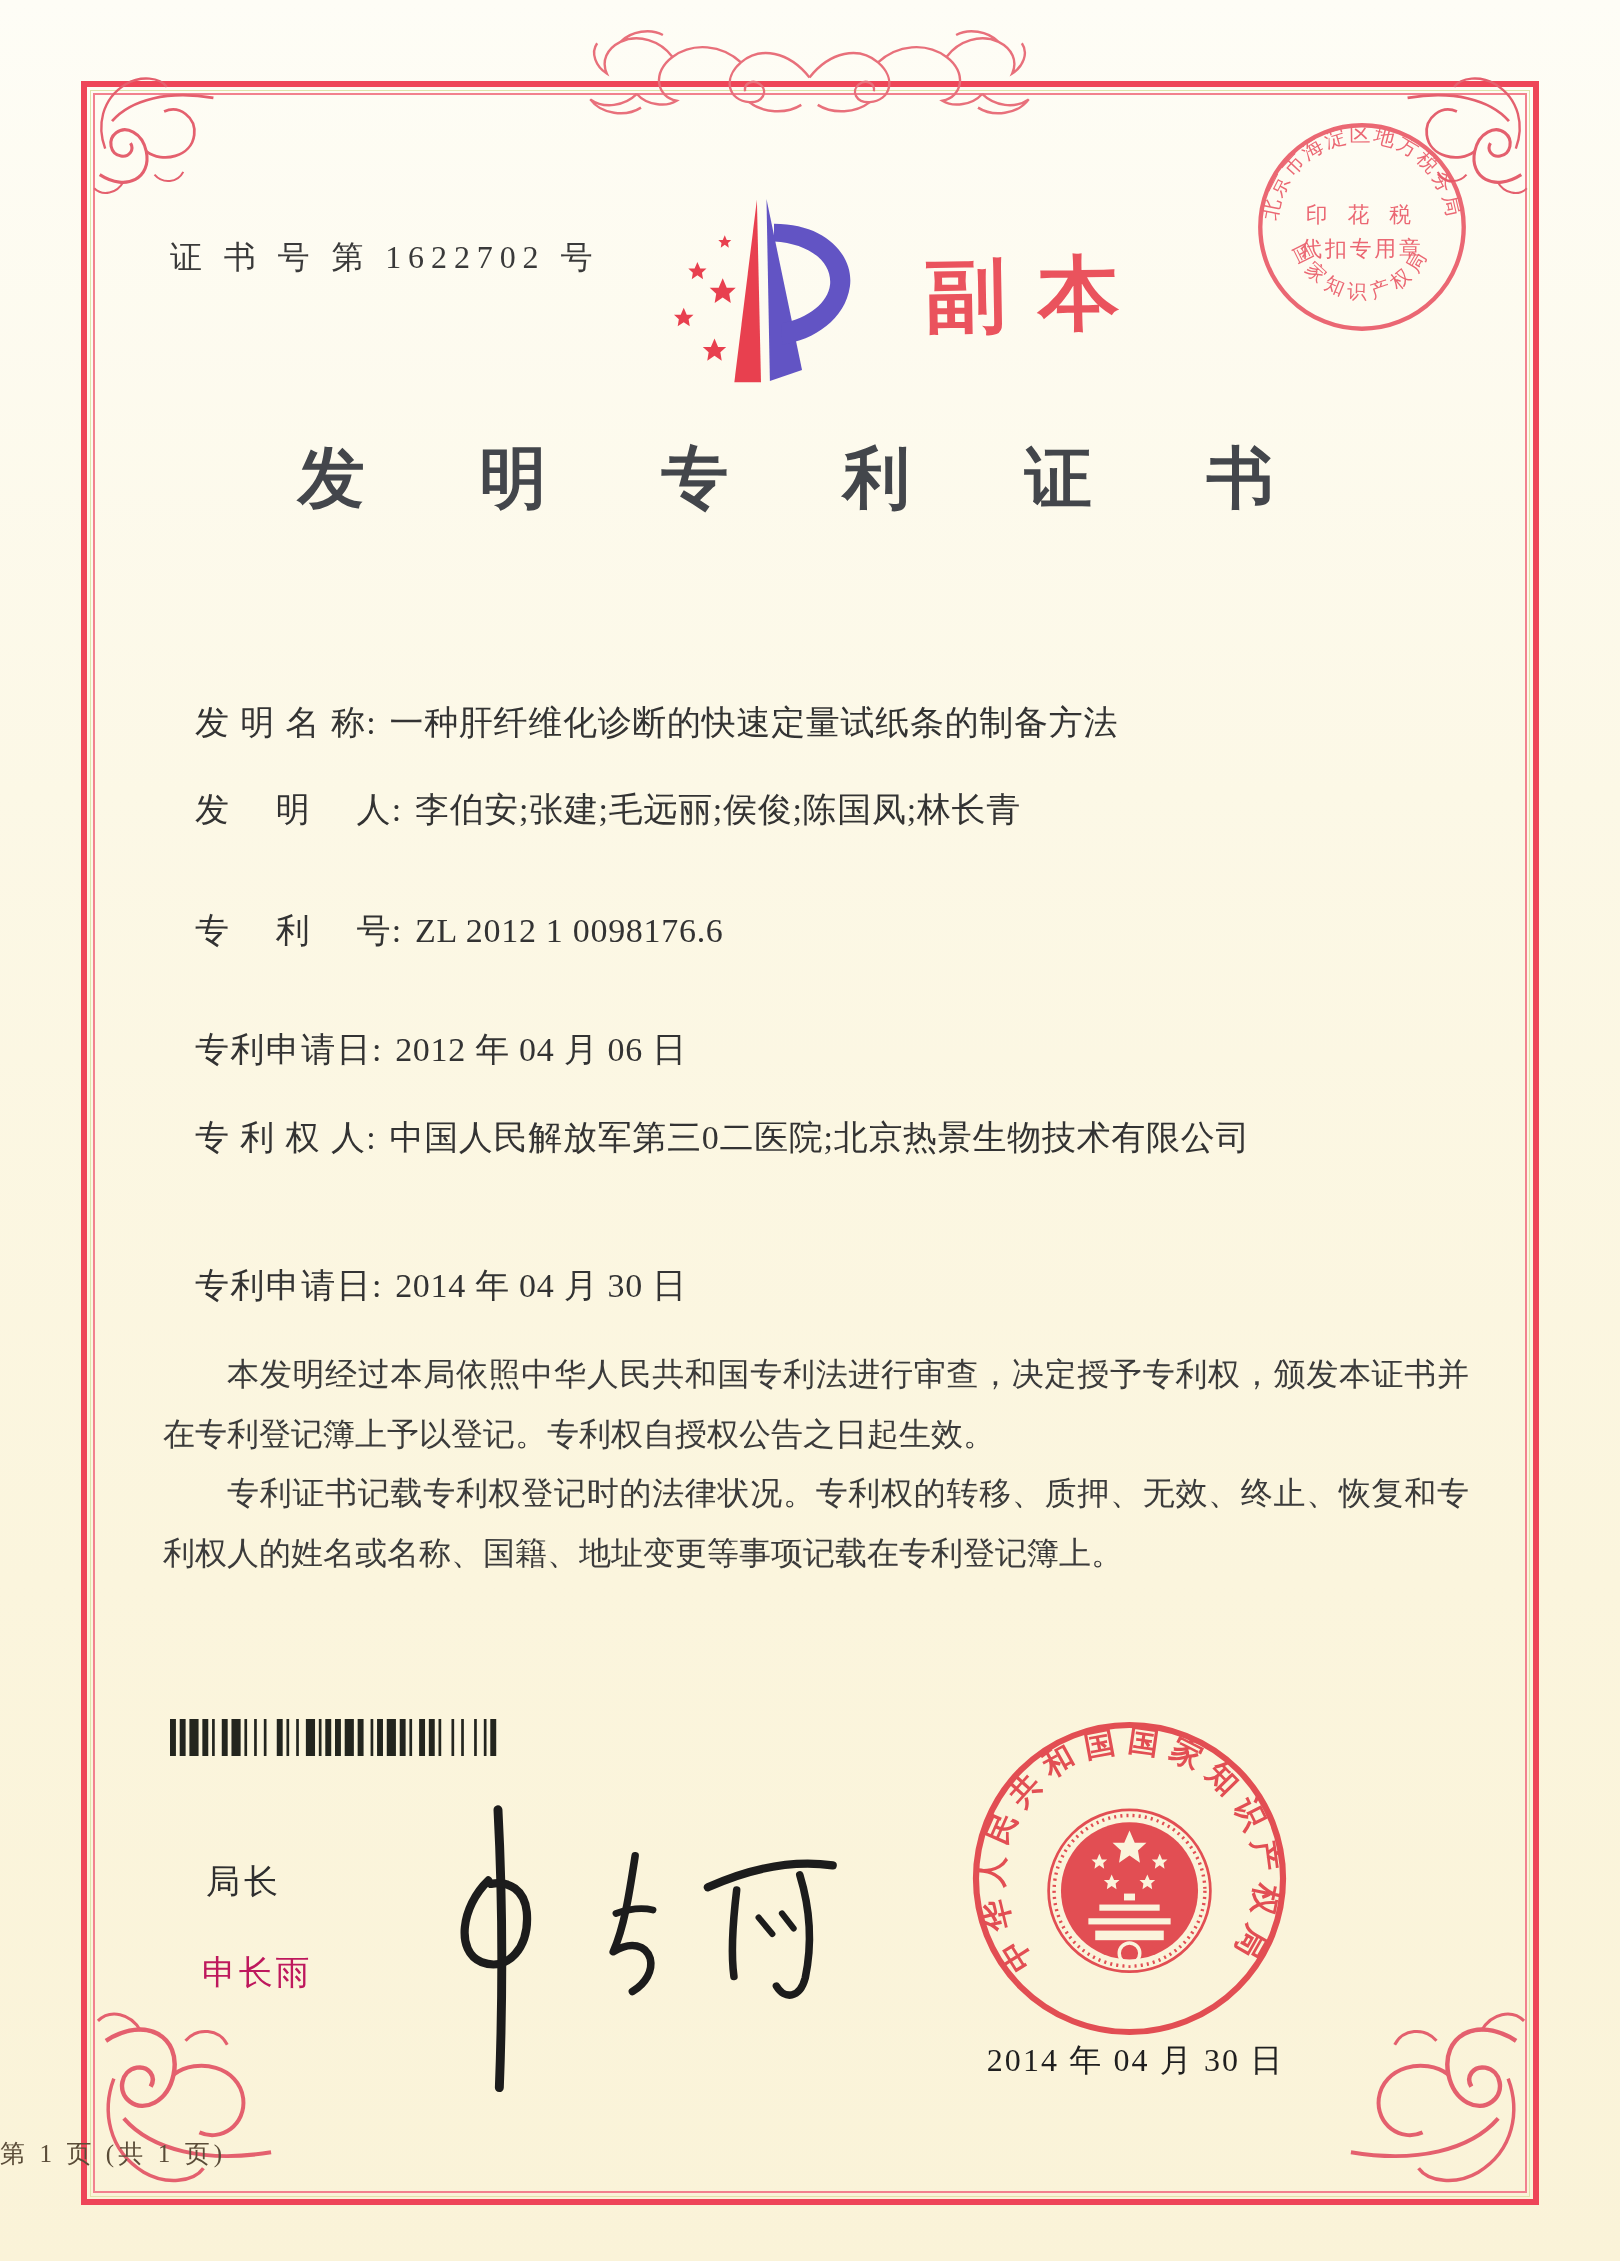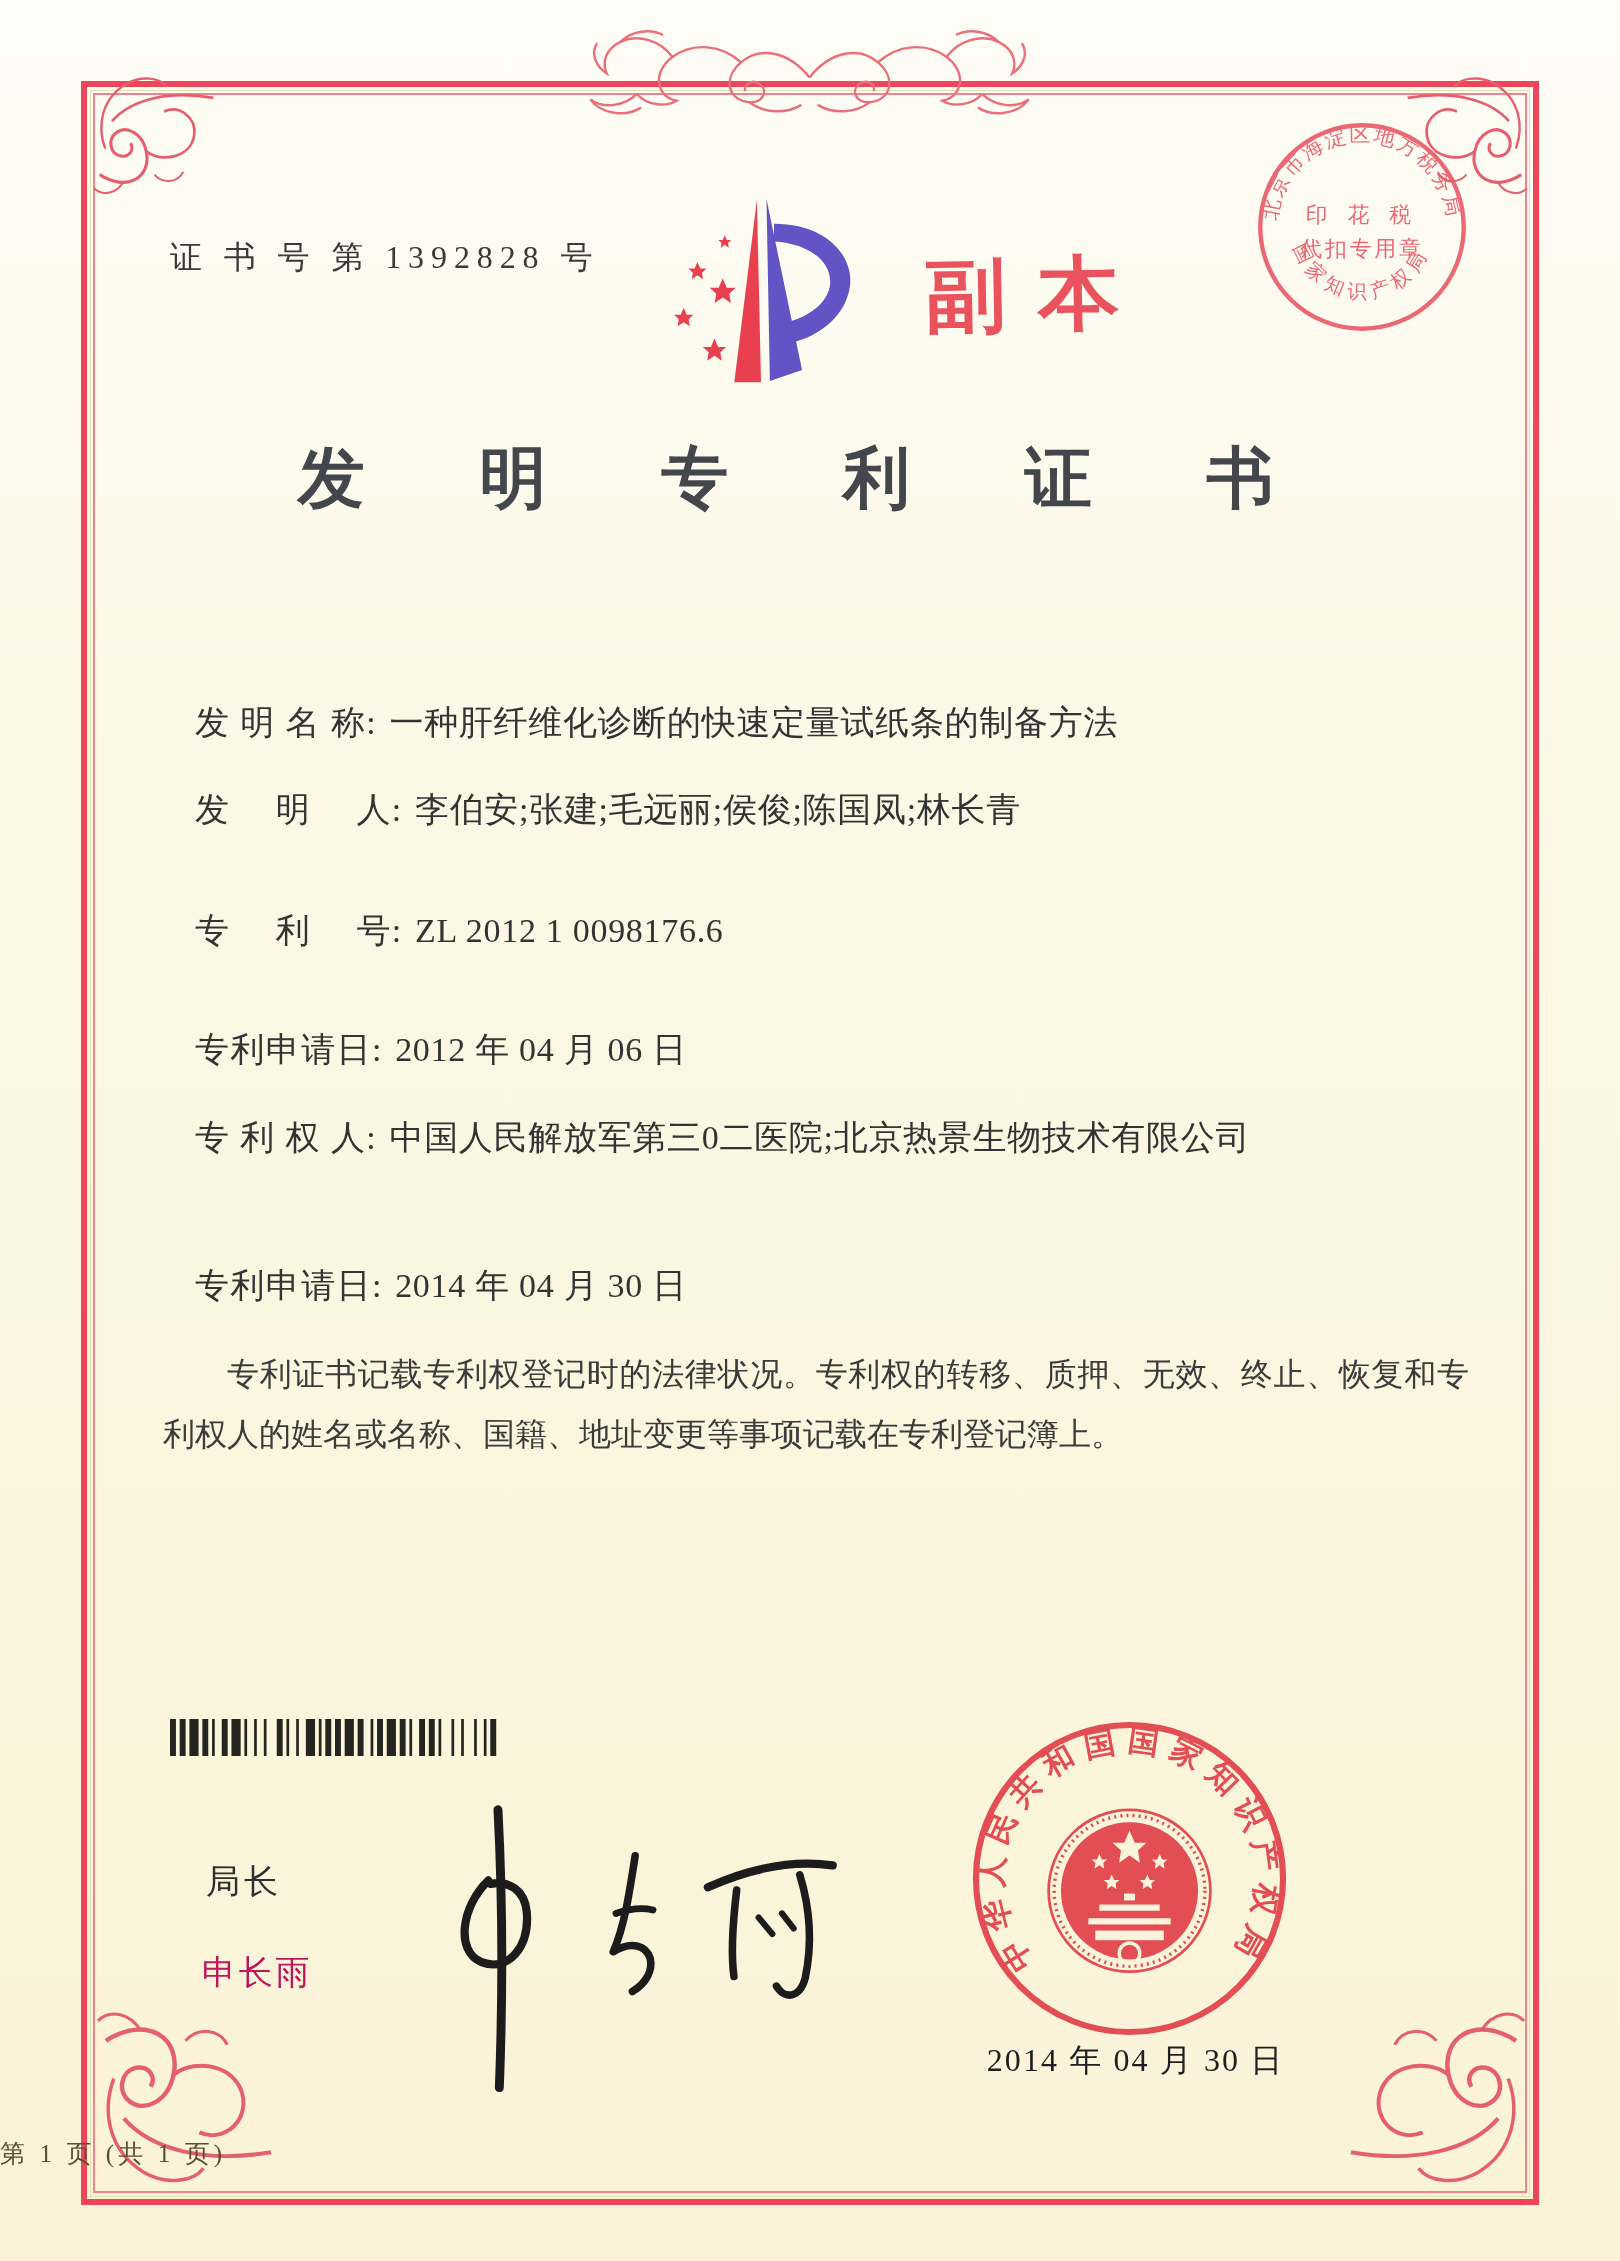--- a/index.html
+++ b/index.html
@@ -124,21 +124,21 @@
     <g transform="translate(1000,0) scale(-1,1)">
       <path d="M500,88 C470,50 428,42 400,66 C372,90 382,122 412,124 C432,125 440,108 428,98 C418,90 404,96 406,108"></path>
       <path d="M400,66 C372,40 330,36 300,58 C270,80 276,116 306,122 C290,132 262,128 248,112"></path>
       <path d="M300,58 C282,34 250,24 224,36 C240,20 268,16 286,26 M224,36 C204,46 196,64 204,82 C188,72 180,52 190,38"></path>
       <path d="M248,112 C230,130 200,134 180,120 C196,142 232,146 254,132"></path>
       <path d="M412,124 C432,140 466,142 488,128"></path>
     </g>
   </g>
 </svg>
 
-<div class="cert-no">证 书 号 第 1392828 号</div>
+<div class="cert-no">证 书 号 第 1622702 号</div>
 
 <svg class="logo" viewBox="0 0 310 310">
   <polygon points="130,23 97,290 136,290" fill="#e8404f"></polygon>
   <polygon points="144,22 149,288 196,272" fill="#6254c4"></polygon>
   <path d="M155,58 C235,58 272,108 266,150 C259,198 214,228 167,235 L166,204 C206,196 234,174 237,147 C240,113 206,87 155,84 Z" fill="#6254c4"></path>
   <use href="#star" transform="translate(83,85) scale(1.0)" fill="#e8404f"></use>
   <use href="#star" transform="translate(43,128) scale(1.4)" fill="#e8404f"></use>
   <use href="#star" transform="translate(80,158) scale(2.0)" fill="#e8404f"></use>
   <use href="#star" transform="translate(23,196) scale(1.5)" fill="#e8404f"></use>
   <use href="#star" transform="translate(68,244) scale(1.8)" fill="#e8404f"></use>
@@ -175,20 +175,21 @@
   <span class="lab">专利申请日:</span><span class="val">2012 年 04 月 06 日</span>
 </div>
 <div class="field f4">
   <span class="lab">专 利 权 人:</span><span class="val">中国人民解放军第三0二医院;北京热景生物技术有限公司</span>
 </div>
 <div class="field f5">
   <span class="lab">专利申请日:</span><span class="val">2014 年 04 月 30 日</span>
 </div>
 
 <div class="bodytext">
+  <p>本发明经过本局依照中华人民共和国专利法进行审查，决定授予专利权，颁发本证书并在专利登记簿上予以登记。专利权自授权公告之日起生效。</p>
   <p>专利证书记载专利权登记时的法律状况。专利权的转移、质押、无效、终止、恢复和专利权人的姓名或名称、国籍、地址变更等事项记载在专利登记簿上。</p>
 </div>
 
 <svg class="barcode" id="barcode" viewBox="0 0 482 54" preserveAspectRatio="none">
     <rect x="0" y="0" width="8.650980392156862" height="54" fill="#23251e"></rect>
     <rect x="14.176470588235293" y="0" width="8.650980392156862" height="54" fill="#23251e"></rect>
     <rect x="28.352941176470587" y="0" width="13.376470588235293" height="54" fill="#23251e"></rect>
     <rect x="47.254901960784316" y="0" width="8.650980392156862" height="54" fill="#23251e"></rect>
     <rect x="61.43137254901961" y="0" width="3.9254901960784316" height="54" fill="#23251e"></rect>
     <rect x="75.6078431372549" y="0" width="8.650980392156862" height="54" fill="#23251e"></rect>

